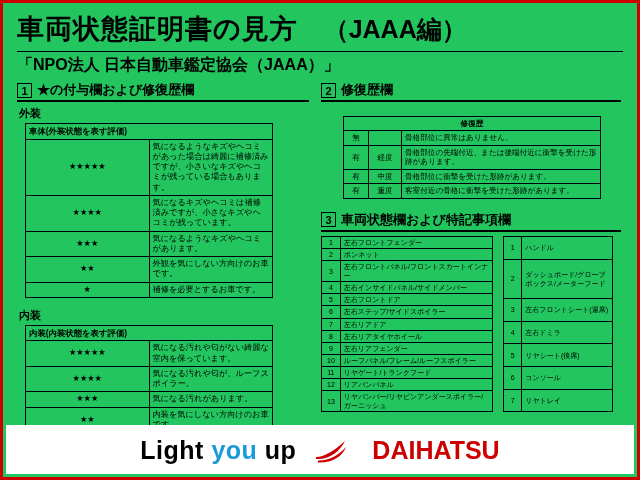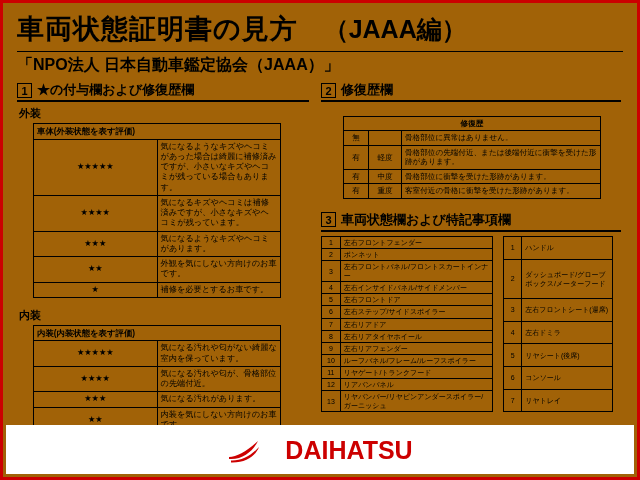--- a/index.html
+++ b/index.html
@@ -8,21 +8,21 @@
     font-family:"Liberation Sans", sans-serif;
     background:#ffffff;
     color:#000000;
     overflow:hidden;
   }
   .page {
     position:relative;
     width:640px; height:480px;
     box-sizing:border-box;
     border:3px solid #cc0000;
-    background:#a16207;
+    background:#22c55e;
   }
   
   .header {
     display:flex;
     align-items:center;
     padding:4px 14px 0 14px;
     height:48px;
     box-sizing:border-box;
   }
   .header-title {
@@ -97,21 +97,21 @@
     font-size:8.4px;
     text-align:left;
   }
   .rate {
     width:74px;
     text-align:center;
     letter-spacing:0px;
     font-size:9.5px;
     white-space:nowrap;
   }
-  .inner-tbl { width:248px; margin-left:16px; }
+  .inner-tbl { width:248px; margin-left:8px; }
 
   
   .rep-tbl { width:258px; margin-left:22px; }
   .rep-tbl th, .rep-tbl td {
     border:1px solid #000;
     font-size:7.6px;
     padding:2px 3px;
     line-height:1.25;
   }
   .rep-tbl .c1 { width:18px; text-align:center; }
@@ -215,21 +215,21 @@
         <tbody>
             <tr>
           <th colspan="2">内装(内装状態を表す評価)</th>
         </tr>
         <tr>
           <td class="rate">★★★★★</td>
           <td>気になる汚れや匂がない綺麗な室内を保っています。</td>
         </tr>
         <tr>
           <td class="rate">★★★★</td>
-          <td>気になる汚れや匂が、骨格部位の先端付近。</td>
+          <td>気になる汚れや匂が、ルーフスポイラー。</td>
         </tr>
         <tr>
           <td class="rate">★★★</td>
           <td>気になる汚れがあります。</td>
         </tr>
         <tr>
           <td class="rate">★★</td>
           <td>内装を気にしない方向けのお車です。</td>
         </tr>
         <tr>
@@ -371,20 +371,25 @@
                 <td class="lab">リヤトレイ</td>
               </tr>
         </tbody>
           </table>
 
       </div>
     </div>
   </div>
 
   <div class="footer">
+    <div class="light">
+      <span>Light</span>
+      <span class="you">you</span>
+      <span>up</span>
+    </div>
     <div class="dhi">
       <span class="dhi-mark">
         <svg width="34" height="26" viewBox="0 0 34 26">
           <path d="M2 20 C10 20 20 14 31 4 C26 14 16 23 2 22 Z" fill="#cc0000"></path>
           <path d="M4 23.5 C14 24 24 19 32 10 C28 20 18 26 4 25.5 Z" fill="#cc0000"></path>
         </svg>
       </span>
       <span class="dhi-text">DAIHATSU</span>
     </div>
   </div>

